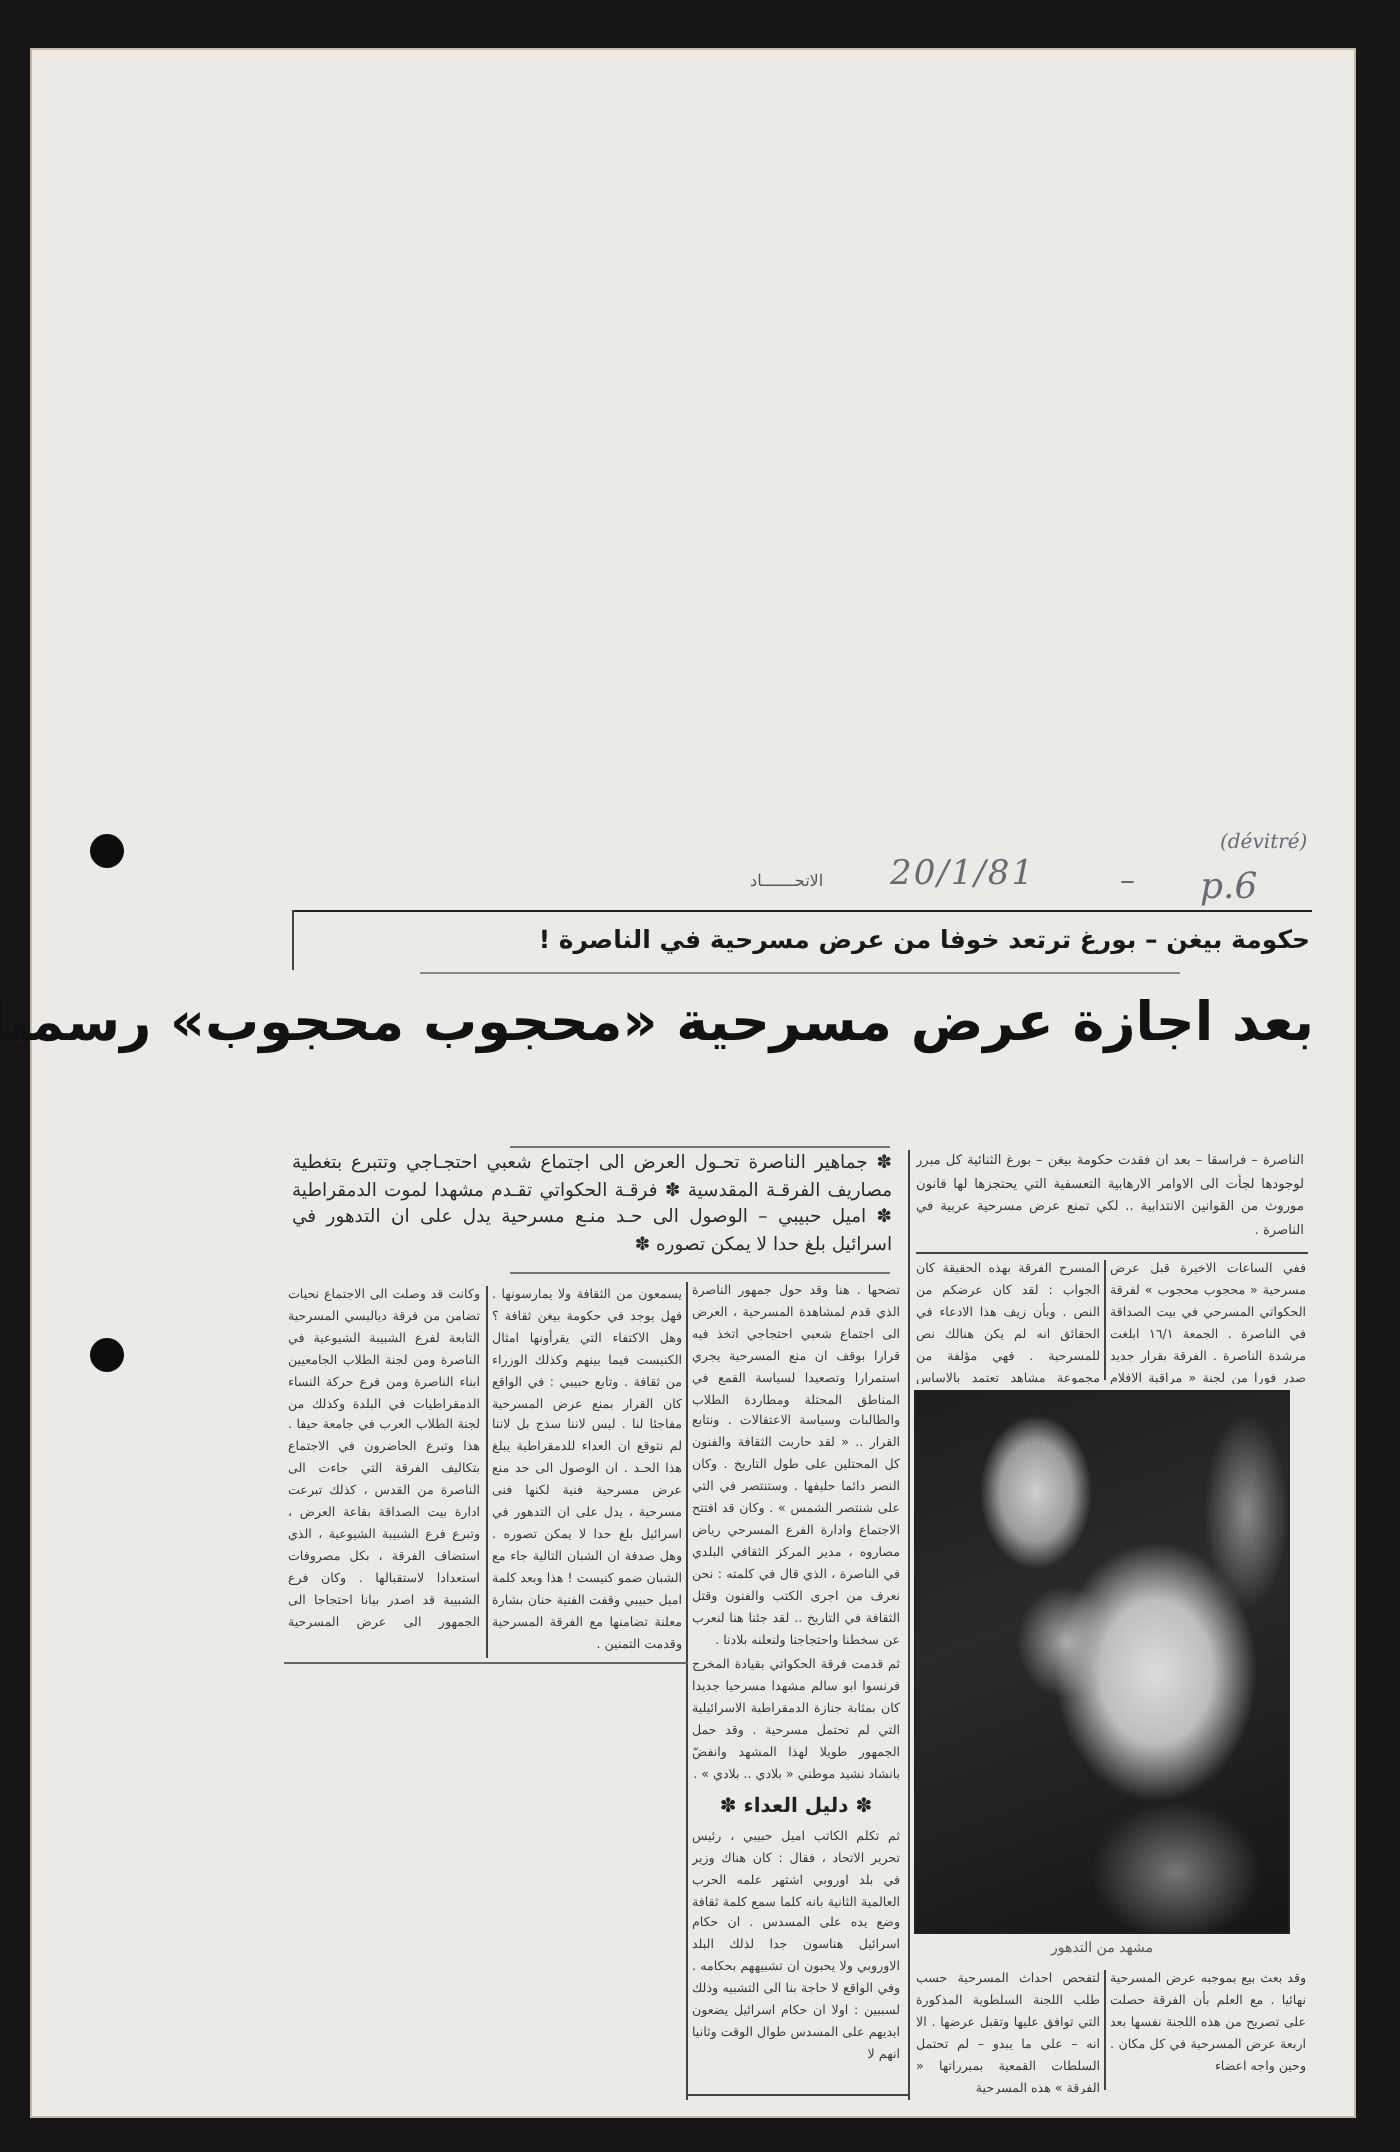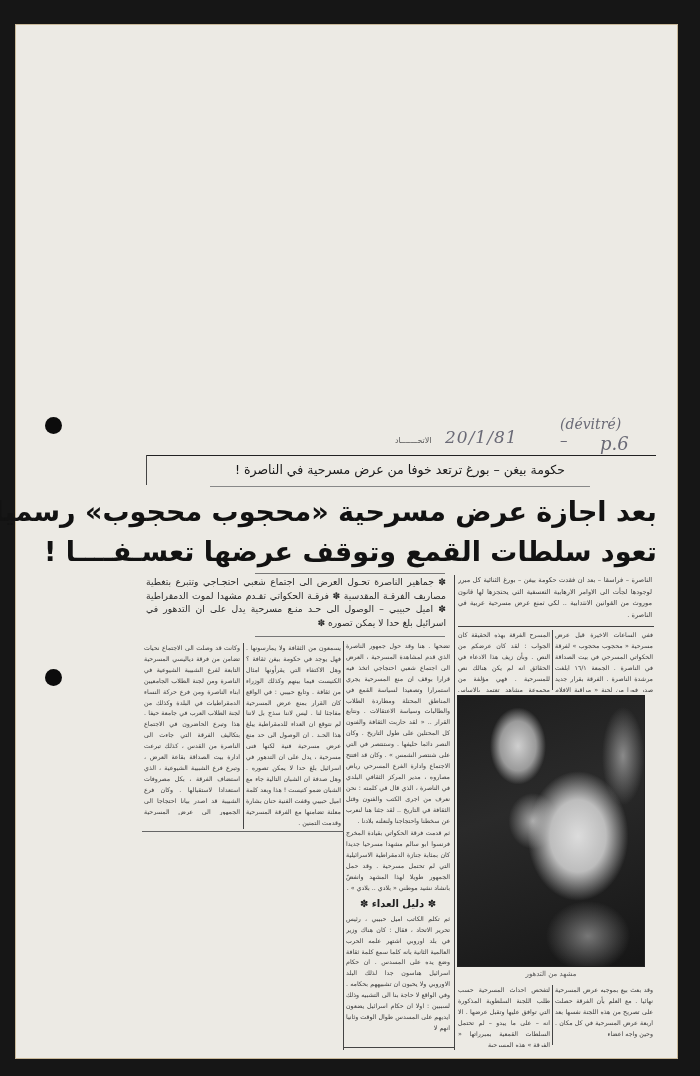--- a/index.html
+++ b/index.html
@@ -26,33 +26,32 @@
 
     
     .hand {
       font-family: "DejaVu Serif", serif;
       font-style: italic;
       color: #6a6a76;
     }
     .hand-date { left: 445px; top: 427px; font-size: 17px; letter-spacing: 1px; font-style: italic; }
     .hand-dash { left: 560px; top: 431px; font-size: 15px; }
     .hand-page { left: 600px; top: 433px; font-size: 18px; }
-    .hand-source { left: 560px; top: 416px; font-size: 14px; }
+    .hand-source { left: 610px; top: 416px; font-size: 10px; }
 
     .paper-name {
-      left: 395px; top: 436px;
+      left: 375px; top: 436px;
       font-size: 8px; color: #555;
       direction: rtl;
     }
     .rule { background: #222; height: 1px; }
 
     .kicker {
       left: 145px; top: 462px; width: 510px;
-      text-align: center;
-      font-size: 12.5px; font-weight: normal; color: #1a1a1a;
+      font-size: 12.5px; font-weight: bold; color: #1a1a1a;
       direction: rtl;
     }
     .headline {
       left: 143px; top: 492px; width: 514px;
       direction: rtl;
       font-family: "DejaVu Sans", sans-serif;
       font-weight: bold;
       color: #121212;
       font-size: 27px;
       line-height: 40px;
@@ -113,21 +112,20 @@
 
 <div class="abs paper-name">الاتحـــــــاد</div>
 <div class="abs rule" style="left:146px; top:455px; width:510px;"></div>
 <div class="vline" style="left:146px; top:455px; height:30px;"></div>
 
 <div class="abs kicker">حكومة بيغن – بورغ ترتعد خوفا من عرض مسرحية في الناصرة !</div>
 <div class="abs rule" style="left:210px; top:486px; width:380px; background:#888;"></div>
 
 <div class="abs headline">
   <span class="l">بعد اجازة عرض مسرحية «محجوب محجوب» رسميا</span>
-  <span class="l">تعود سلطات القمع وتوقف عرضها تعسـفــــا !</span>
 </div>
 
 <div class="abs rule" style="left:255px; top:573px; width:190px; background:#777;"></div>
 <div class="abs summary">✽ جماهير الناصرة تحـول العرض الى اجتماع شعبي احتجـاجي وتتبرع بتغطية مصاريف الفرقـة المقدسية ✽ فرقـة الحكواتي تقـدم مشهدا لموت الدمقراطية ✽ اميل حبيبي – الوصول الى حـد منـع مسرحية يدل على ان التدهور في اسرائيل بلغ حدا لا يمكن تصوره ✽</div>
 <div class="abs rule" style="left:255px; top:636px; width:190px; background:#777;"></div>
 
 <div class="abs col" style="left:458px; top:575px; width:194px; height:48px; font-size:6.6px; line-height:11.5px;">الناصرة – فراسقا – بعد ان فقدت حكومة بيغن – بورغ الثنائية كل مبرر لوجودها لجأت الى الاوامر الارهابية التعسفية التي يحتجزها لها قانون موروث من القوانين الانتدابية .. لكي تمنع عرض مسرحية عربية في الناصرة .</div>
 <div class="hline" style="left:458px; top:626px; width:196px;"></div>
 
 <div class="abs col" style="left:555px; top:630px; width:98px; height:62px;">ففي الساعات الاخيرة قبل عرض مسرحية « محجوب محجوب » لفرقة الحكواتي المسرحي في بيت الصداقة في الناصرة . الجمعة ١٦/١ ابلغت مرشدة الناصرة . الفرقة بقرار جديد صدر فورا من لجنة « مراقبة الافلام والمسرحيات » التابعة لوزارة الداخلية</div>

